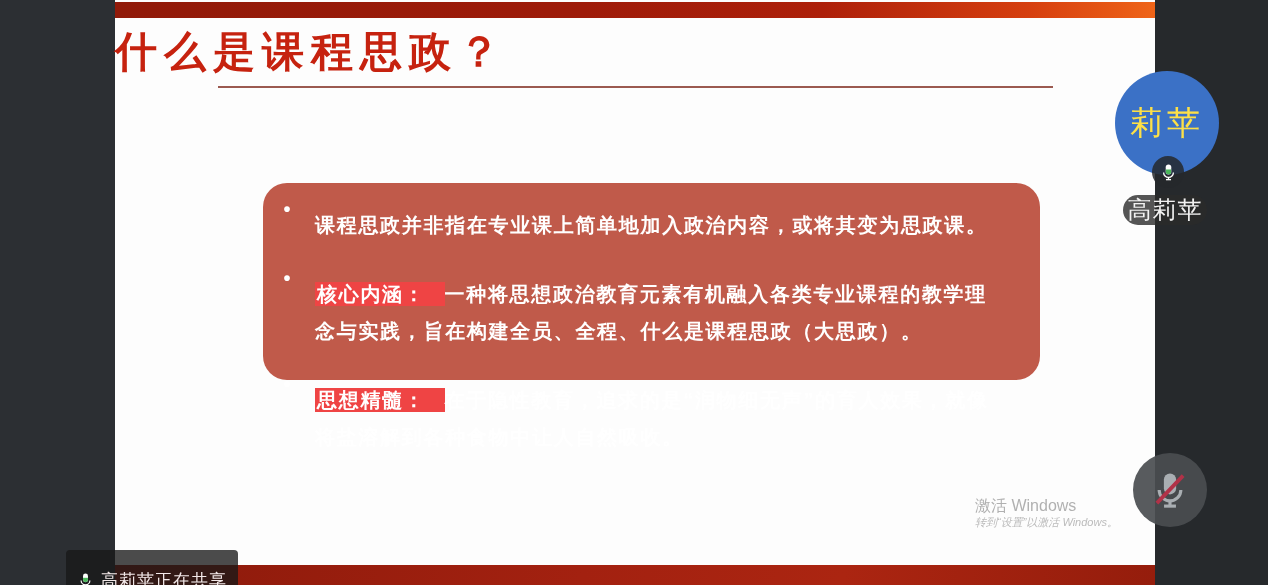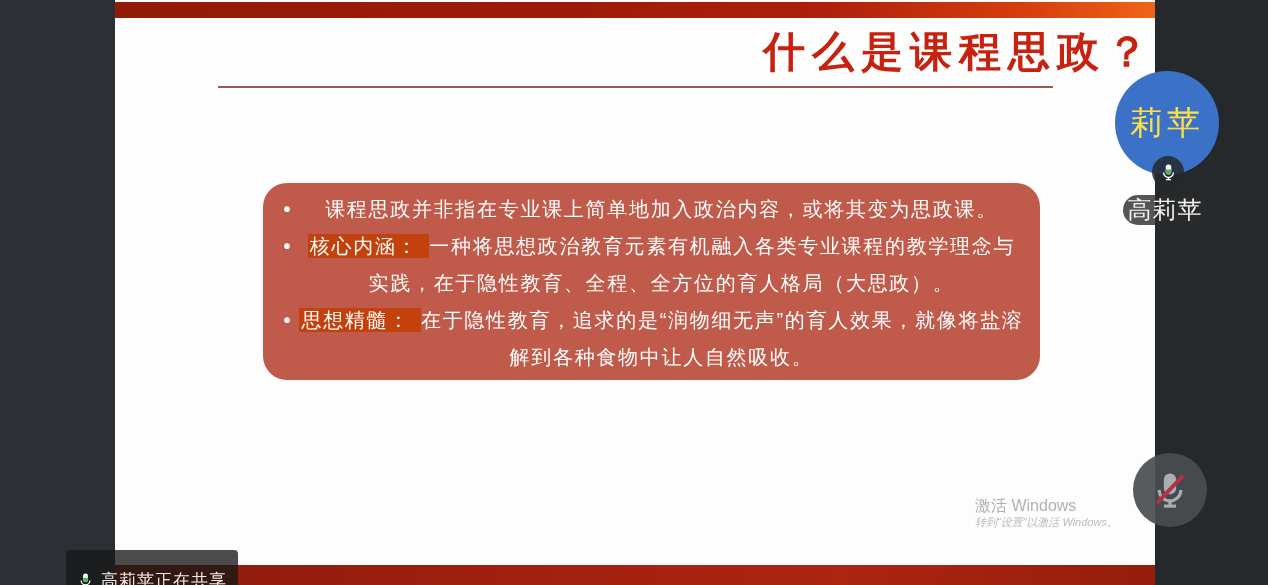--- a/index.html
+++ b/index.html
@@ -9,36 +9,36 @@
     font-family:"Liberation Sans","DejaVu Sans",sans-serif;
   }
   
   .screen{position:absolute;left:115px;top:0;width:1040px;height:585px;background:#fdfdfd;}
   .topbar{
     position:absolute;left:0;top:2px;width:100%;height:16px;
     background:linear-gradient(90deg,#911a09 0%,#9e1b09 45%,#ad200a 68%,#d63f0f 88%,#ef6418 100%);
   }
   .slide-title{
     position:absolute;left:0;top:24px;width:100%;margin:0;
-    text-align:right;font-size:42px;font-weight:900;color:#c6220f;
+    text-align:left;font-size:42px;font-weight:900;color:#c6220f;
     letter-spacing:7px;font-family:"DejaVu Serif","Liberation Serif",serif;
   }
   .rule{position:absolute;left:103px;top:86px;width:835px;height:2px;background:#9b5a50;}
   .content-box{
     position:absolute;left:148px;top:183px;width:777px;height:197px;
     background:#c05a4a;border-radius:24px;box-sizing:border-box;
     padding:8px 16px 0 12px;color:#ffffff;
   }
   .bullet-row{display:flex;align-items:flex-start;}
   .dot{width:24px;flex:0 0 24px;font-size:20px;line-height:37px;font-weight:700;text-align:center;}
   .btxt{
-    margin:0;width:725px;font-size:20px;font-weight:400;line-height:37px;
-    letter-spacing:1.7px;word-break:break-all;text-align:center;
+    margin:16px;width:725px;font-size:20px;font-weight:700;line-height:37px;
+    letter-spacing:1.7px;word-break:break-all;
   }
-  .hl{background:#c2410c;padding:1px 11px 1px 2px;}
+  .hl{background:#ef4444;padding:1px 19px 1px 2px;}
   .bottombar{
     position:absolute;left:0;bottom:0;width:100%;height:20px;
     background:linear-gradient(100deg,#8c1a0b 0%,#a32110 45%,#ab2511 70%,#951d0c 100%);
   }
   .watermark{position:absolute;left:860px;top:496px;color:#9e9e9e;opacity:.8;}
   .wm1{font-size:16px;line-height:19px;}
   .wm2{font-size:11px;line-height:14px;color:#ababab;font-style:italic;}
   
   .right-strip{position:absolute;left:1155px;top:0;width:113px;height:585px;background:#26292c;}
   .avatar{
@@ -76,21 +76,21 @@
     <h1 class="slide-title">什么是课程思政？</h1>
     <div class="rule"></div>
 
     <div class="content-box">
       <div class="bullet-row">
         <span class="dot">•</span>
         <p class="btxt"><span>课程思政并非指在专业课上简单地加入政治内容，或将其变为思政课。</span></p>
       </div>
       <div class="bullet-row">
         <span class="dot">•</span>
-        <p class="btxt"><span class="hl">核心内涵：</span><span>一种将思想政治教育元素有机融入各类专业课程的教学理念与实践，在于隐性教育、全程、全方位的育人格局（大思政）。</span></p>
+        <p class="btxt"><span class="hl">核心内涵：</span><span>一种将思想政治教育元素有机融入各类专业课程的教学理念与实践，旨在构建全员、全程、什么是课程思政（大思政）。</span></p>
       </div>
       <div class="bullet-row">
         <span class="dot">•</span>
         <p class="btxt"><span class="hl">思想精髓：</span><span>在于隐性教育，追求的是“润物细无声”的育人效果，就像将盐溶解到各种食物中让人自然吸收。</span></p>
       </div>
     </div>
 
     <div class="watermark">
       <div class="wm1">激活 Windows</div>
       <div class="wm2">转到“设置”以激活 Windows。</div>

